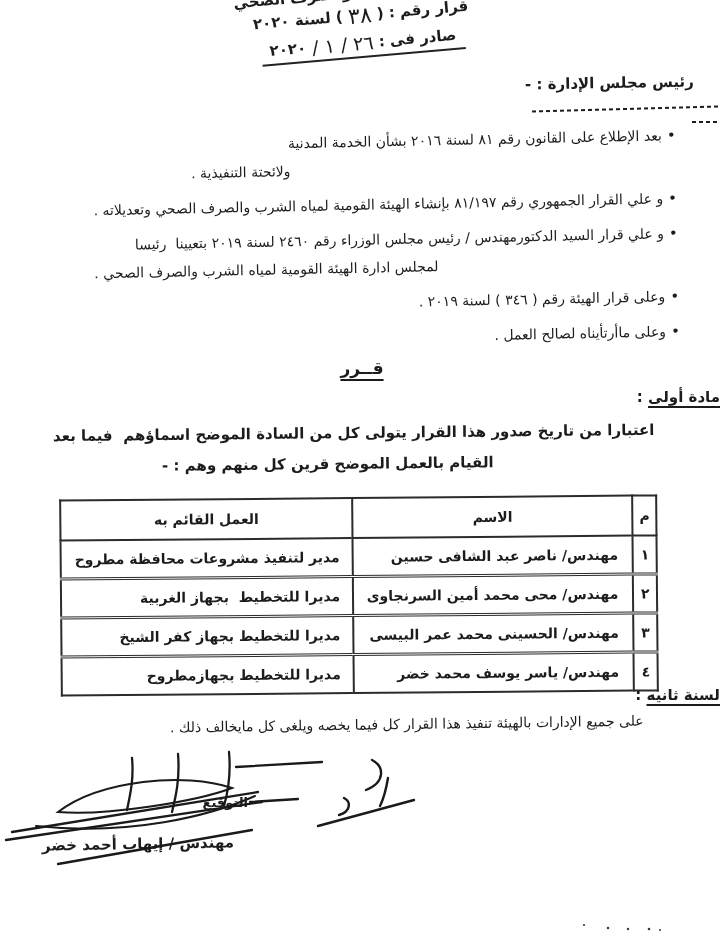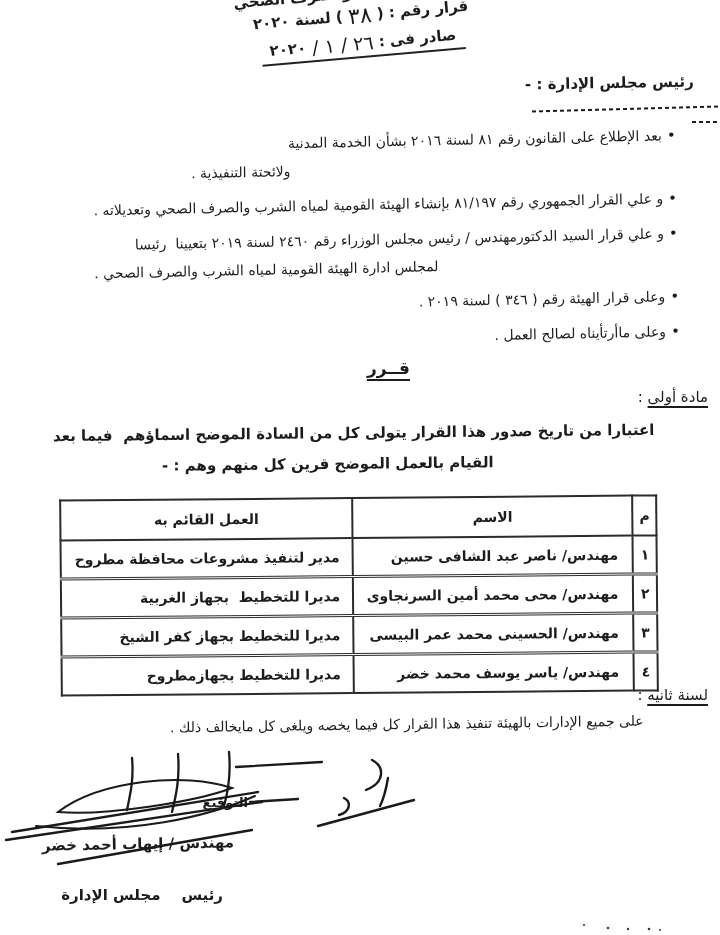--- a/index.html
+++ b/index.html
@@ -30,25 +30,25 @@
   .dash2{top:121px;right:0;width:28px;}
   
   .preamble{position:absolute;top:128px;right:42px;left:18px;transform:rotate(-1.2deg);font-size:14px;font-weight:500;}
   .bullet{display:flex;margin-bottom:7px;}
   .bullet .dot{flex:0 0 14px;width:14px;font-size:15px;line-height:28px;}
   .bullet .bl{line-height:28px;white-space:pre;}
   .ind1{padding-right:372px;}
   .ind2{padding-right:226px;}
   
   .decision{
-    position:absolute;top:358px;right:310px;width:96px;text-align:right;
+    position:absolute;top:358px;right:310px;width:96px;text-align:center;
     font-size:17px;font-weight:700;text-decoration:underline;text-underline-offset:5px;
     text-decoration-thickness:1.5px;
   }
-  .art-head{position:absolute;right:12px;font-size:15px;font-weight:400;white-space:pre;}
+  .art-head{position:absolute;right:0;font-size:15px;font-weight:700;white-space:pre;}
   .art-head .u{text-decoration:underline;text-underline-offset:4px;text-decoration-thickness:1.5px;}
   #art1{top:388px;}
   #art2{top:686px;}
   .p1a{position:absolute;top:424px;right:66px;font-size:15px;font-weight:700;white-space:pre;transform:rotate(-0.6deg);}
   .p1b{position:absolute;top:455px;right:226px;font-size:15px;font-weight:700;white-space:pre;transform:rotate(-0.6deg);}
   .p2{position:absolute;top:716px;right:76px;font-size:14px;font-weight:500;white-space:pre;transform:rotate(-0.8deg);}
   
   .tbl{
     position:absolute;top:497px;right:62px;width:598px;
     border-collapse:collapse;direction:rtl;transform:rotate(-0.5deg);
@@ -154,21 +154,20 @@
       <td class="c-job">مديرا للتخطيط بجهازمطروح</td>
     </tr>
     </tbody>
   </table>
 
   <div class="art-head" id="art2"><span class="u">لسنة ثانيه</span><span> :</span></div>
   <div class="p2">على جميع الإدارات بالهيئة تنفيذ هذا القرار كل فيما يخصه ويلغى كل مايخالف ذلك .</div>
 
   <div class="sig-label">التوقيع</div>
   <div class="sig-name">مهندس / إيهاب أحمد خضر</div>
-  <div class="sig-title">رئيس    مجلس الإدارة</div>
 
   <svg class="overlay" viewBox="0 0 720 935">
     <g stroke="#1a1a1a" stroke-width="2.3" fill="none" stroke-linecap="round">
       <path d="M132,758 C134,780 130,795 127,810"></path>
       <path d="M178,754 C180,778 176,796 172,812"></path>
       <path d="M229,752 C231,774 228,792 224,806"></path>
       <path d="M236,767 L322,762"></path>
       <path d="M250,802 L298,799"></path>
       <path d="M58,812 C100,780 185,772 232,788 C195,802 105,816 58,812 Z" stroke-width="2"></path>
       <path d="M12,832 L258,792"></path>

